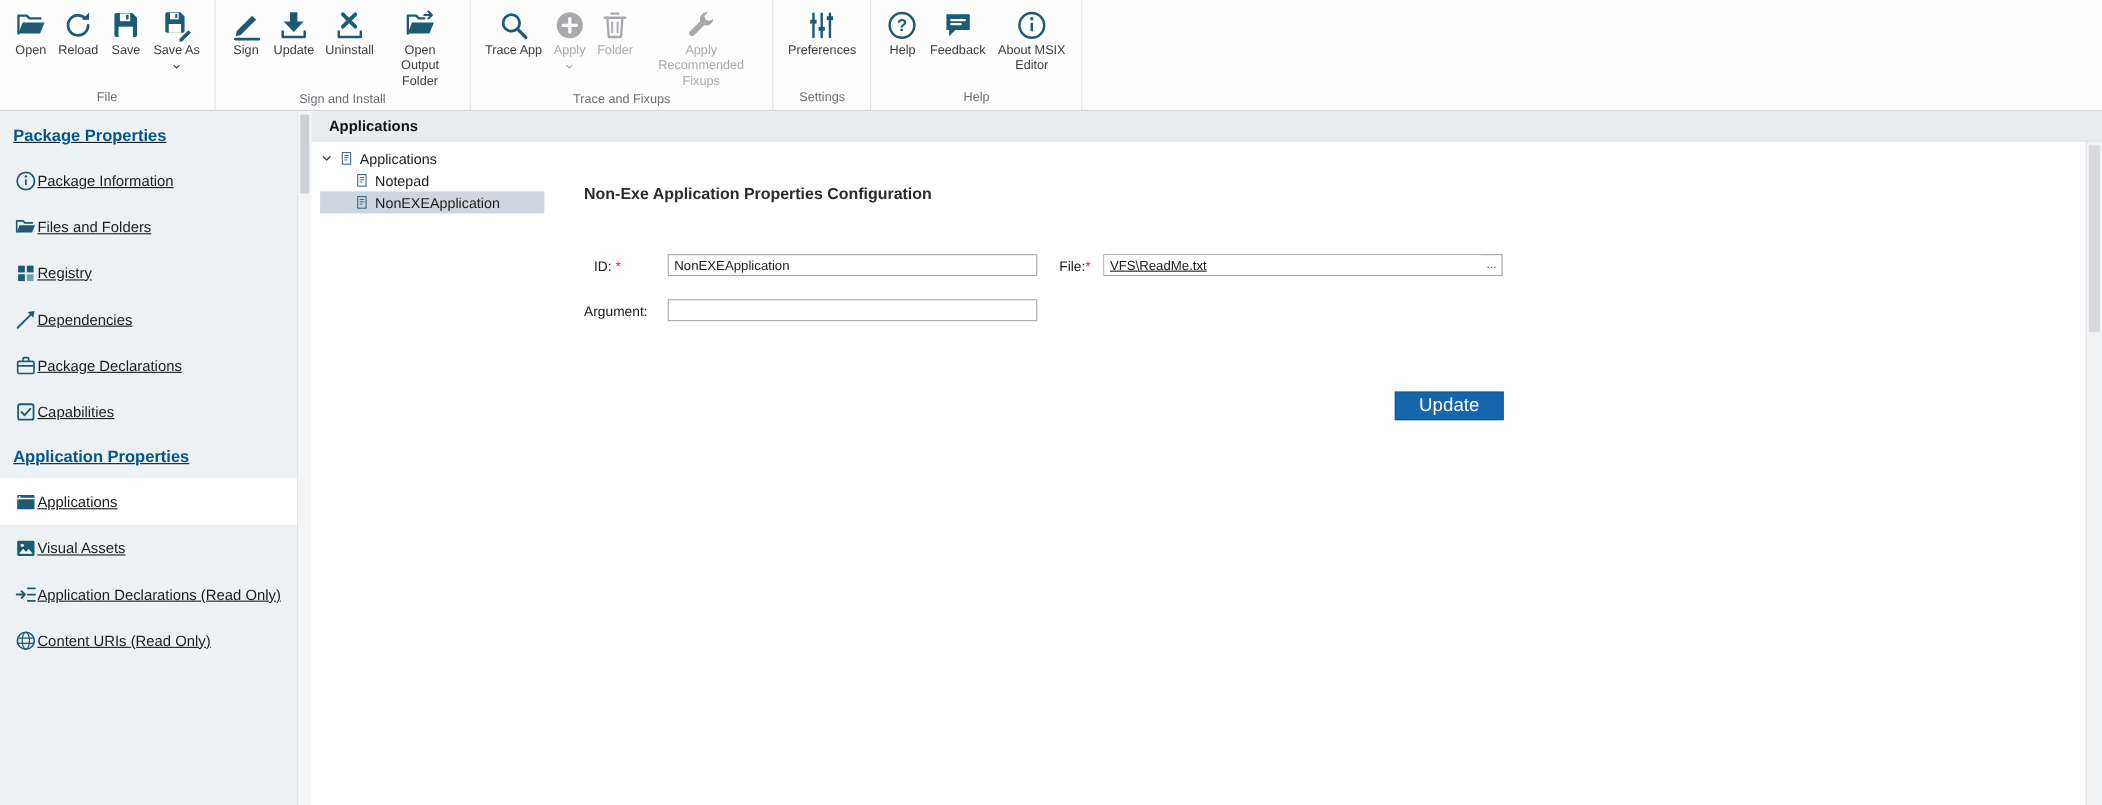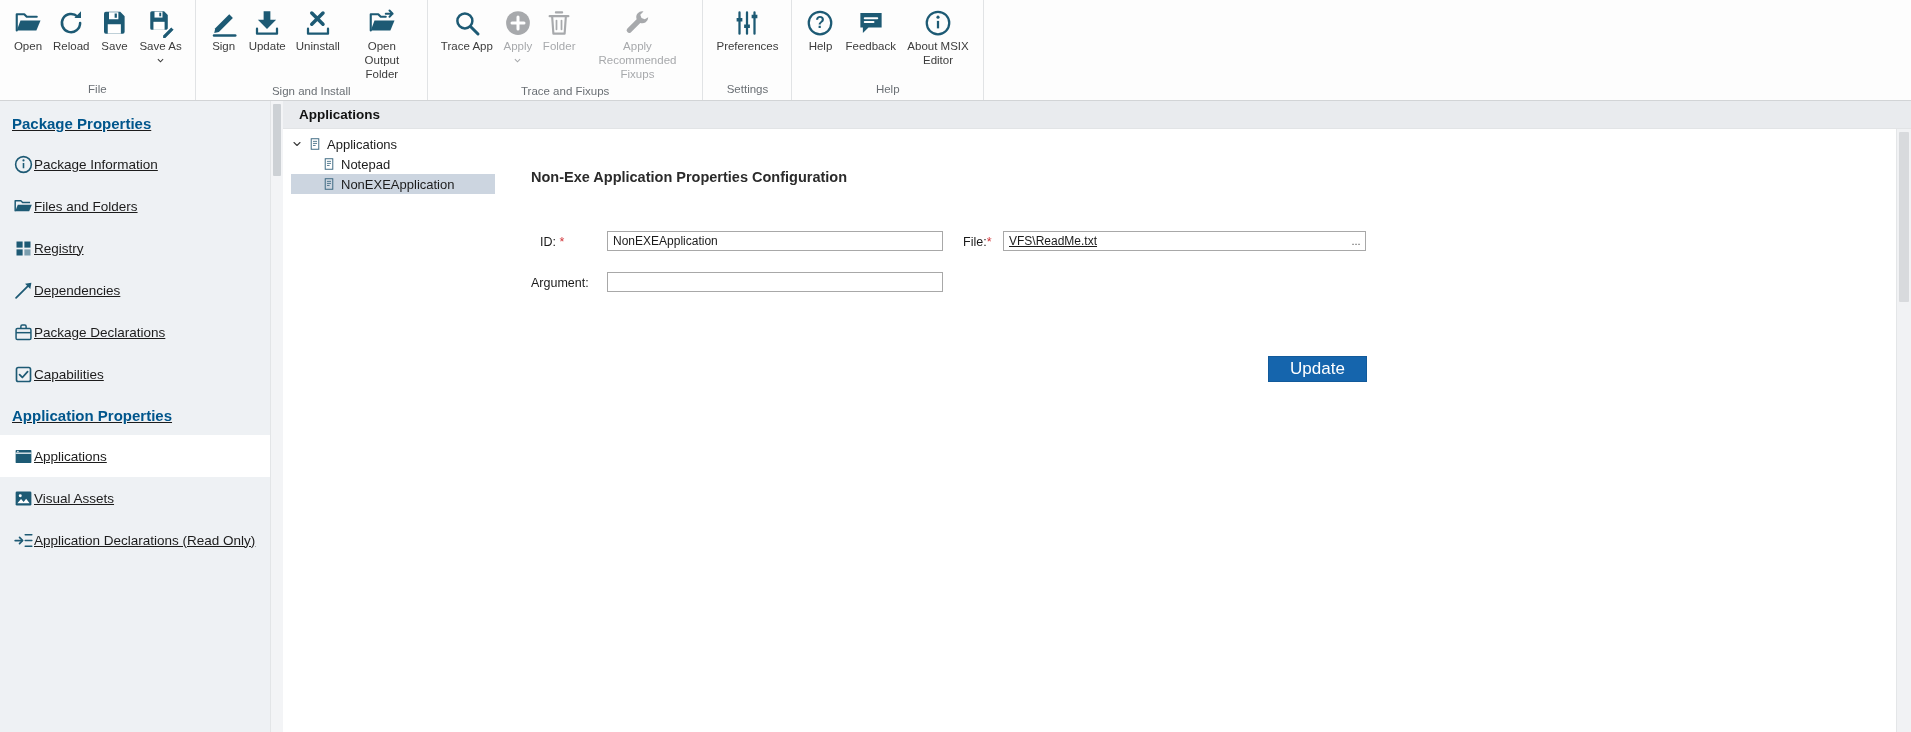--- a/index.html
+++ b/index.html
@@ -367,20 +367,30 @@
         <span class="sicon">
           <svg width="21" height="21" viewBox="0 0 24 24" fill="none" stroke="currentColor" stroke-linecap="round" stroke-linejoin="round">
               <path d="M2.5 12h8" stroke-width="2"></path>
               <path d="M7.5 8.5L11 12l-3.5 3.5" stroke-width="2"></path>
               <path d="M14 5.5h7.5M14 12h7.5M14 18.5h7.5" stroke-width="1.8"></path>
             </svg>
         </span>
         <span>Application Declarations (Read Only)</span>
       </div>
 
+      <div class="side-item">
+        <span class="sicon">
+          <svg width="21" height="21" viewBox="0 0 24 24" fill="none" stroke="currentColor">
+              <circle cx="12" cy="12" r="8.8" stroke-width="1.7"></circle>
+              <ellipse cx="12" cy="12" rx="3.8" ry="8.8" stroke-width="1.3"></ellipse>
+              <path d="M3.6 9.2h16.8M3.6 14.8h16.8" stroke-width="1.3"></path>
+            </svg>
+        </span>
+        <span>Content URIs (Read Only)</span>
+      </div>
     </nav>
 
     <div class="v-scrollbar">
       <div class="thumb"></div>
     </div>
 
     <div class="main">
       <div class="main-header">Applications</div>
 
       <div class="main-body">

